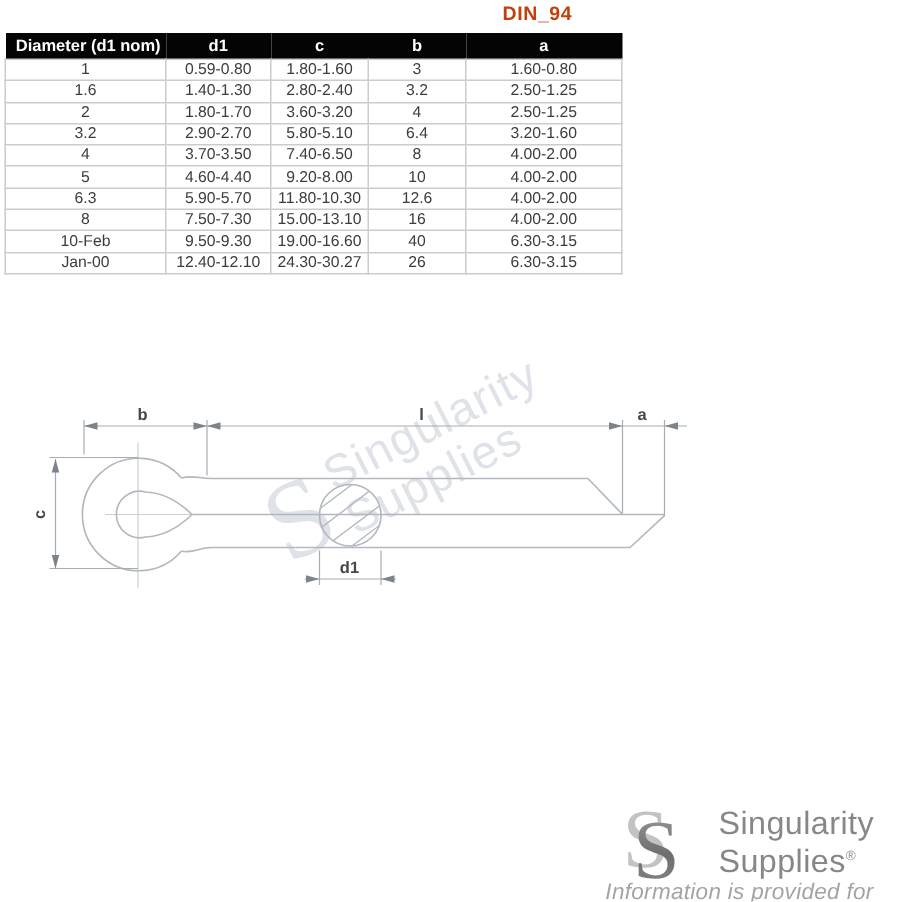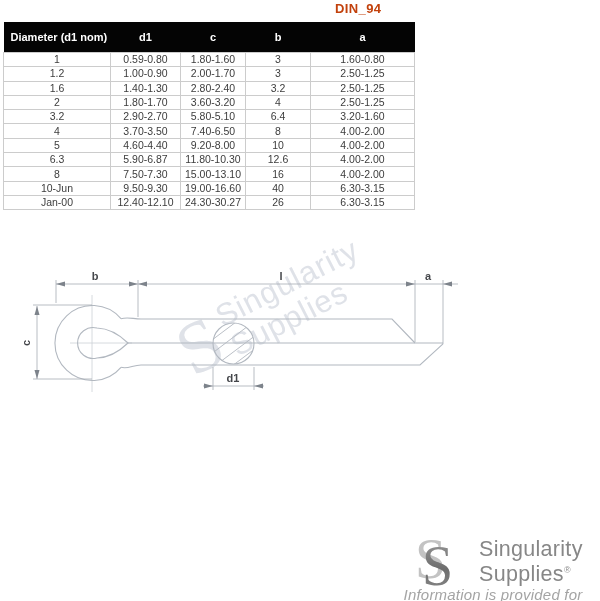--- a/index.html
+++ b/index.html
@@ -12,21 +12,21 @@
     position:absolute;left:308px;top:1px;
     font-size:13px;font-weight:700;color:#c2410c;letter-spacing:.4px;margin-left:27px;
   }
   
   .spec-table{
     position:absolute;left:3px;top:22px;width:411px;
     border-collapse:collapse;table-layout:fixed;
   }
   .spec-table thead th{
     background:#040404;color:#ffffff;font-size:11px;font-weight:700;
-    height:30px;padding:0 0 0 0;text-align:center;border:0;
+    height:17px;padding:0 0 0 0;text-align:center;border:0;
   }
   .spec-table thead th:first-child{text-align:left;padding-left:7px;}
   .spec-table tbody td{
     background:#ffffff;color:#3c3c3c;font-size:10.5px;text-align:center;
     height:13.3px;padding:0;border:1px solid #cccccc;line-height:13px;
   }
   
   .watermark{
     position:absolute;left:165px;top:232px;width:300px;height:110px;
     transform:rotate(-27deg);transform-origin:center;
@@ -73,27 +73,20 @@
   </thead>
   <tbody>
       <tr>
         <td>1</td>
         <td>0.59-0.80</td>
         <td>1.80-1.60</td>
         <td>3</td>
         <td>1.60-0.80</td>
       </tr>
       <tr>
-        <td>1.2</td>
-        <td>1.00-0.90</td>
-        <td>2.00-1.70</td>
-        <td>3</td>
-        <td>2.50-1.25</td>
-      </tr>
-      <tr>
         <td>1.6</td>
         <td>1.40-1.30</td>
         <td>2.80-2.40</td>
         <td>3.2</td>
         <td>2.50-1.25</td>
       </tr>
       <tr>
         <td>2</td>
         <td>1.80-1.70</td>
         <td>3.60-3.20</td>
@@ -116,34 +109,34 @@
       </tr>
       <tr>
         <td>5</td>
         <td>4.60-4.40</td>
         <td>9.20-8.00</td>
         <td>10</td>
         <td>4.00-2.00</td>
       </tr>
       <tr>
         <td>6.3</td>
-        <td>5.90-6.87</td>
+        <td>5.90-5.70</td>
         <td>11.80-10.30</td>
         <td>12.6</td>
         <td>4.00-2.00</td>
       </tr>
       <tr>
         <td>8</td>
         <td>7.50-7.30</td>
         <td>15.00-13.10</td>
         <td>16</td>
         <td>4.00-2.00</td>
       </tr>
       <tr>
-        <td>10-Jun</td>
+        <td>10-Feb</td>
         <td>9.50-9.30</td>
         <td>19.00-16.60</td>
         <td>40</td>
         <td>6.30-3.15</td>
       </tr>
       <tr>
         <td>Jan-00</td>
         <td>12.40-12.10</td>
         <td>24.30-30.27</td>
         <td>26</td>

